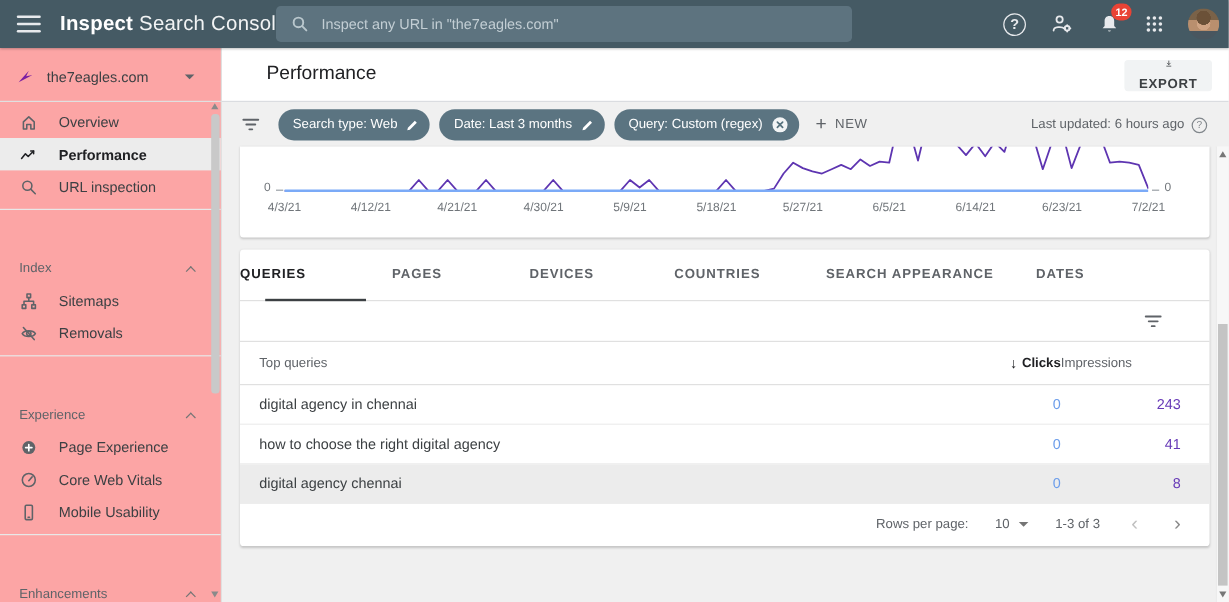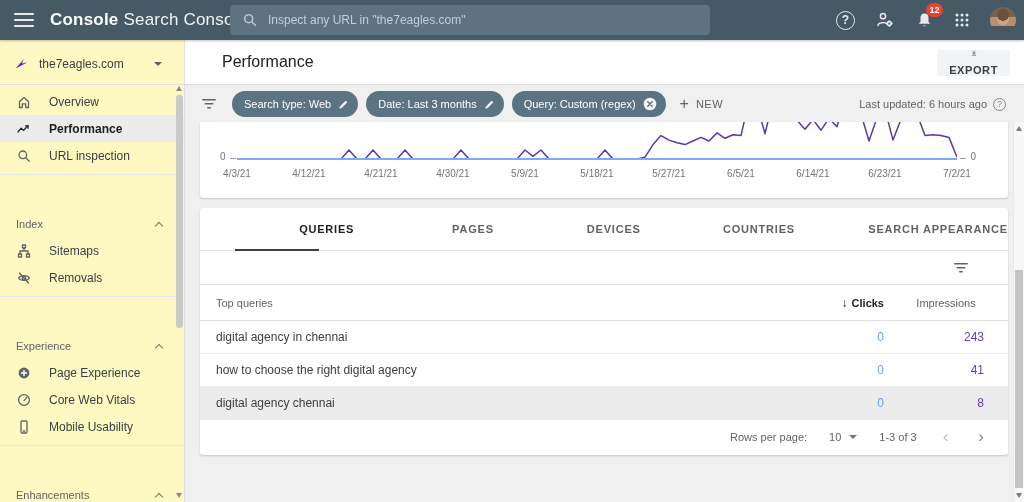--- a/index.html
+++ b/index.html
@@ -27,21 +27,21 @@
     min-width:17px;height:14px;border-radius:8px;display:flex;align-items:center;justify-content:center;
     padding:0 3px;font-weight:700;}
   .avatar{width:26px;height:26px;border-radius:50%;cursor:pointer;
     background:
       radial-gradient(circle at 50% 30%, #6b5138 0 26%, transparent 27%),
       radial-gradient(circle at 50% 48%, #cfa484 0 30%, transparent 31%),
       linear-gradient(180deg,#7a6248 0 38%, #b98f6e 38% 72%, #49565f 72%);}
   .tb-icon{display:flex;align-items:center;justify-content:center;cursor:pointer;}
 
   
-  .sidebar{position:absolute;top:40px;left:0;width:185px;height:462px;background:#fef9c3;
+  .sidebar{position:absolute;top:40px;left:0;width:185px;height:462px;background:#fca5a5;
     border-right:1px solid #e0e0e0;z-index:20;}
   .property{position:absolute;top:6px;left:0;right:8px;height:36px;display:flex;align-items:center;
     padding:0 14px;cursor:pointer;}
   .prop-label{font-size:12px;color:#3c4043;margin-left:11px;flex:1;}
   .caret{width:0;height:0;border-left:4px solid transparent;border-right:4px solid transparent;
     border-top:4px solid #5f6368;}
   .prop-divider{position:absolute;top:44px;left:0;right:0;height:1px;background:#e0e0e0;}
   .nav{position:absolute;top:48px;left:0;right:0;bottom:0;overflow:hidden;}
   .nav-item{height:27px;display:flex;align-items:center;padding:0 16px;cursor:pointer;}
   .nav-item .nlabel{font-size:12px;color:#3c4043;margin-left:17px;text-align:center;}
@@ -94,31 +94,31 @@
   .axis-zero.left{left:20px;} .axis-zero.right{right:32px;}
   .tickmark{position:absolute;top:36px;width:6px;height:1px;background:#9aa0a6;}
   .tickmark.left{left:30px;} .tickmark.right{right:42px;}
   .x-labels{position:absolute;left:37px;top:46px;width:720px;height:14px;}
   .x-label{position:absolute;transform:translateX(-50%);font-size:10px;color:#70757a;white-space:nowrap;}
 
   
   .table-card{position:absolute;left:15px;top:168px;width:808px;height:247px;background:#fff;
     border-radius:3px;box-shadow:0 1px 2px rgba(0,0,0,.18);}
   .tabs-row{height:43px;border-bottom:1px solid #e0e0e0;display:flex;}
-  .tab{display:flex;align-items:center;justify-content:flex-end;position:relative;cursor:pointer;}
+  .tab{display:flex;align-items:center;justify-content:flex-start;position:relative;cursor:pointer;}
   .tab-label{font-size:11px;font-weight:700;letter-spacing:.8px;color:#5f6368;}
   .tab.active .tab-label{color:#202124;}
   .tab-underline{position:absolute;bottom:-1px;left:50%;transform:translateX(-50%);width:84px;height:2px;
     background:#3c4043;}
   .toolbar-row{height:34px;border-bottom:1px solid #e0e0e0;display:flex;align-items:center;
     justify-content:flex-end;padding-right:32px;}
   .thead{height:36px;border-bottom:1px solid #e0e0e0;display:flex;align-items:center;}
   .col-query{flex:1;padding-left:16px;}
   .col-clicks{width:110px;text-align:right;display:flex;justify-content:flex-end;align-items:center;gap:4px;}
-  .col-impr{width:124px;text-align:center;}
+  .col-impr{width:124px;text-align:left;}
   .th{font-size:11px;color:#5f6368;}
   .th.strong{color:#202124;font-weight:700;}
   .sort-glyph{font-size:12px;color:#202124;}
   .trow{height:33px;display:flex;align-items:center;border-bottom:1px solid #ededed;cursor:pointer;}
   .trow.hl{background:#ececec;}
   .cell-query{flex:1;padding-left:16px;font-size:12px;color:#3c4043;}
   .cell-clicks{width:110px;text-align:right;font-size:12px;color:#6d9eeb;}
   .cell-impr{width:124px;text-align:right;padding-right:24px;font-size:12px;color:#673ab7;}
   .pag-row{height:33px;display:flex;align-items:center;justify-content:flex-end;gap:22px;
     padding-right:20px;}
@@ -145,21 +145,21 @@
 </head>
 <body>
 
 <header class="topbar">
   <div class="hamburger">
     <span></span>
       <span></span>
       <span></span>
   </div>
   <div class="logo">
-    <span class="logo-bold">Console</span>
+    <span class="logo-bold">Inspect</span>
     <span class="logo-light">Search Console</span>
   </div>
   <div class="searchbox">
     <svg width="16" height="16" viewBox="0 0 16 16" style="stroke:#b9c7cd;fill:none;stroke-width:1.6;stroke-linecap:round;">
       <circle cx="6.7" cy="6.7" r="4"></circle>
         <line x1="9.8" y1="9.8" x2="13.3" y2="13.3"></line>
     </svg>
     <span class="searchph">Inspect any URL in "the7eagles.com"</span>
   </div>
   <div class="tb-right">
@@ -420,20 +420,23 @@
       </div>
       <div class="tab" style="flex:1">
         <span class="tab-label">DEVICES</span>
       </div>
       <div class="tab" style="flex:1.05">
         <span class="tab-label">COUNTRIES</span>
       </div>
       <div class="tab" style="flex:1.45">
         <span class="tab-label">SEARCH APPEARANCE</span>
       </div>
+      <div class="tab" style="flex:1.2">
+        <span class="tab-label">DATES</span>
+      </div>
     </div>
 
     <div class="toolbar-row">
       <span class="filter-icon">
         <svg width="16" height="14" viewBox="0 0 16 14" style="fill:#5f6368;">
           <rect x="1" y="2" width="14" height="1.6" rx=".8"></rect>
             <rect x="3.5" y="6" width="9" height="1.6" rx=".8"></rect>
             <rect x="6" y="10" width="4" height="1.6" rx=".8"></rect>
         </svg>
       </span>

